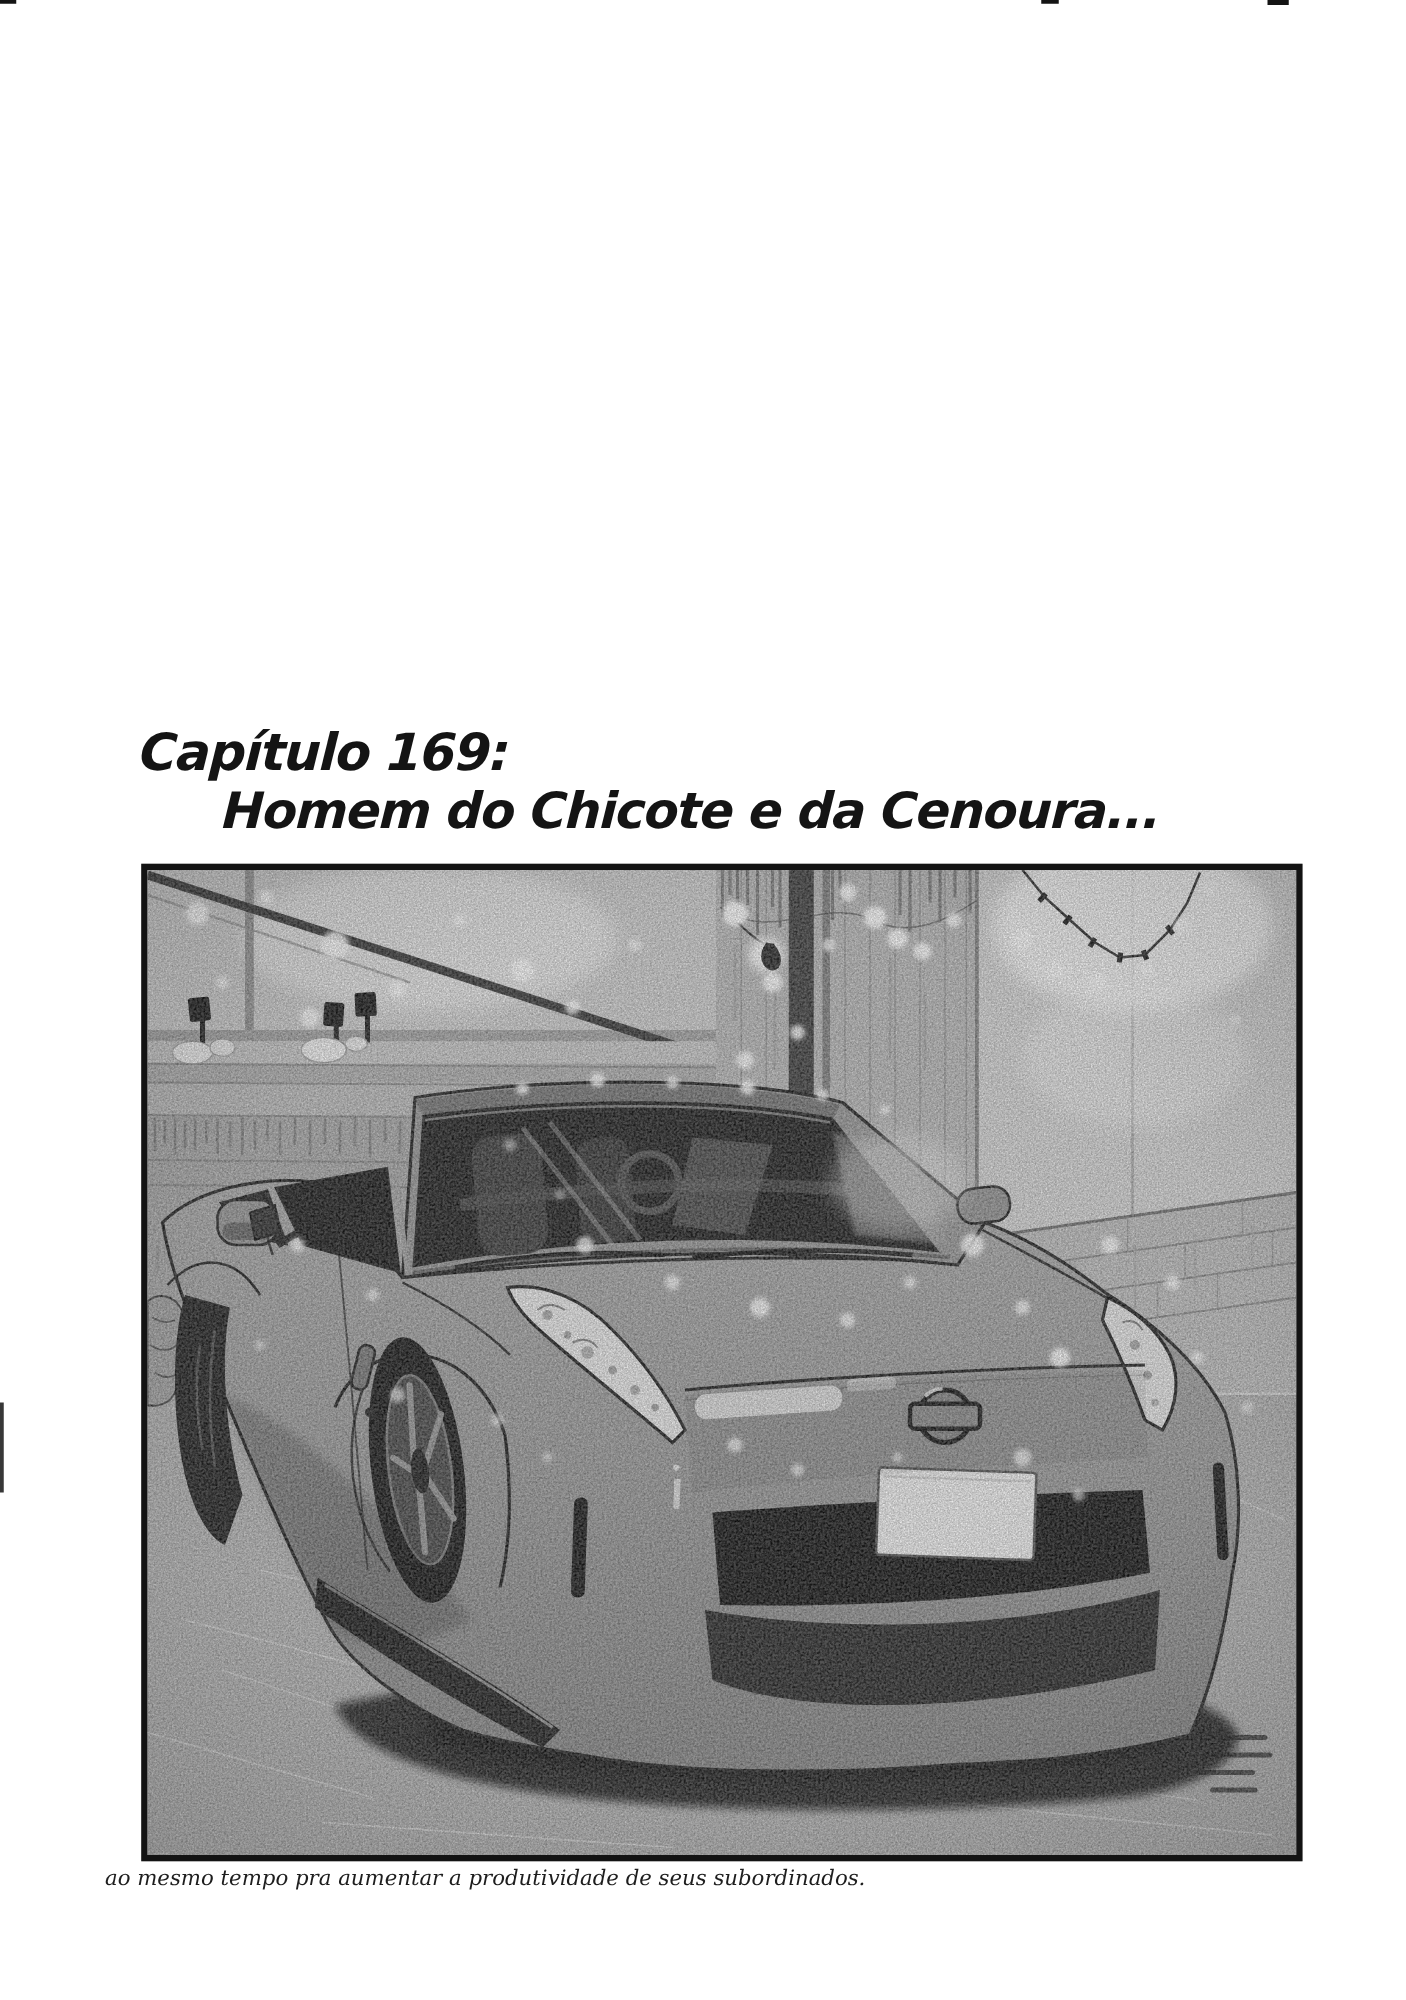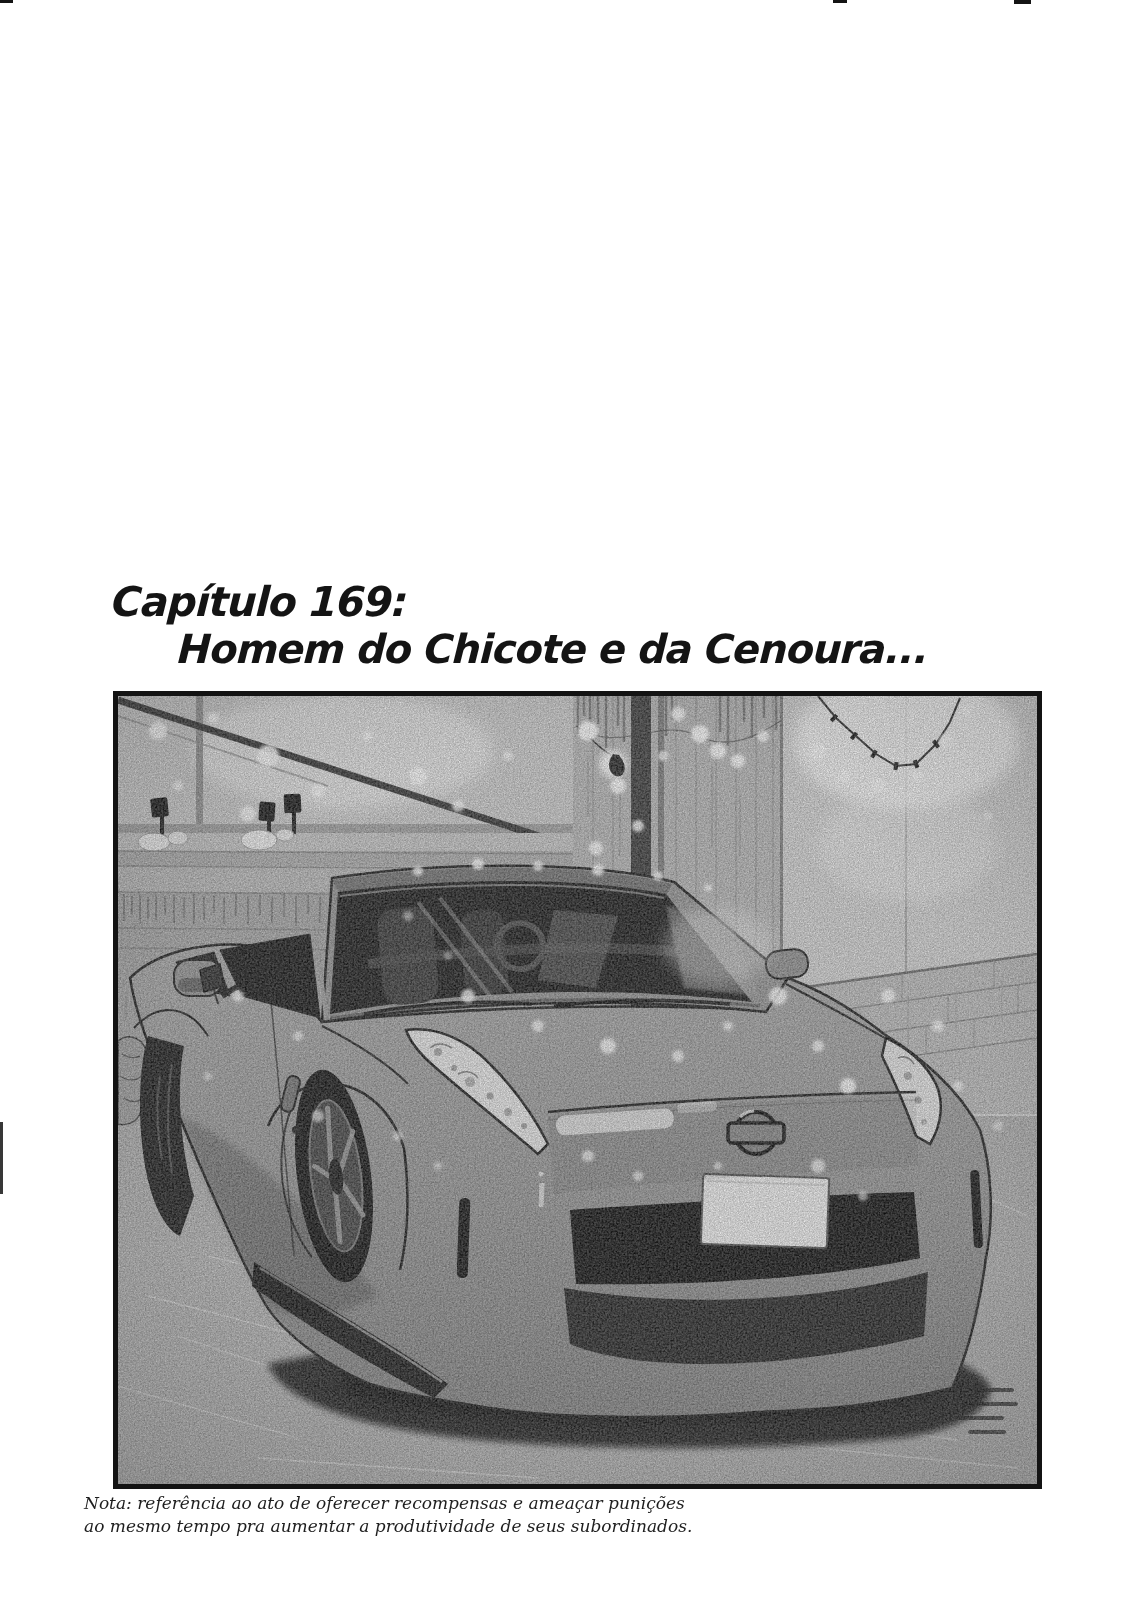--- a/index.html
+++ b/index.html
@@ -360,15 +360,14 @@
 
   <g>
     <rect width="919" height="788" fill="#000000" filter="url(#gDark)" opacity="0.30"></rect>
     <rect width="919" height="788" fill="#ffffff" filter="url(#gLight)" opacity="0.26"></rect>
     <rect width="919" height="788" fill="url(#vign)"></rect>
   </g>
 </svg>
 </div>
 
 <div class="footnote">
-  <div>Nota: referência ao ato de oferecer recompensas e ameaçar punições</div>
   <div>ao mesmo tempo pra aumentar a produtividade de seus subordinados.</div>
 </div>
 
 </body></html>

